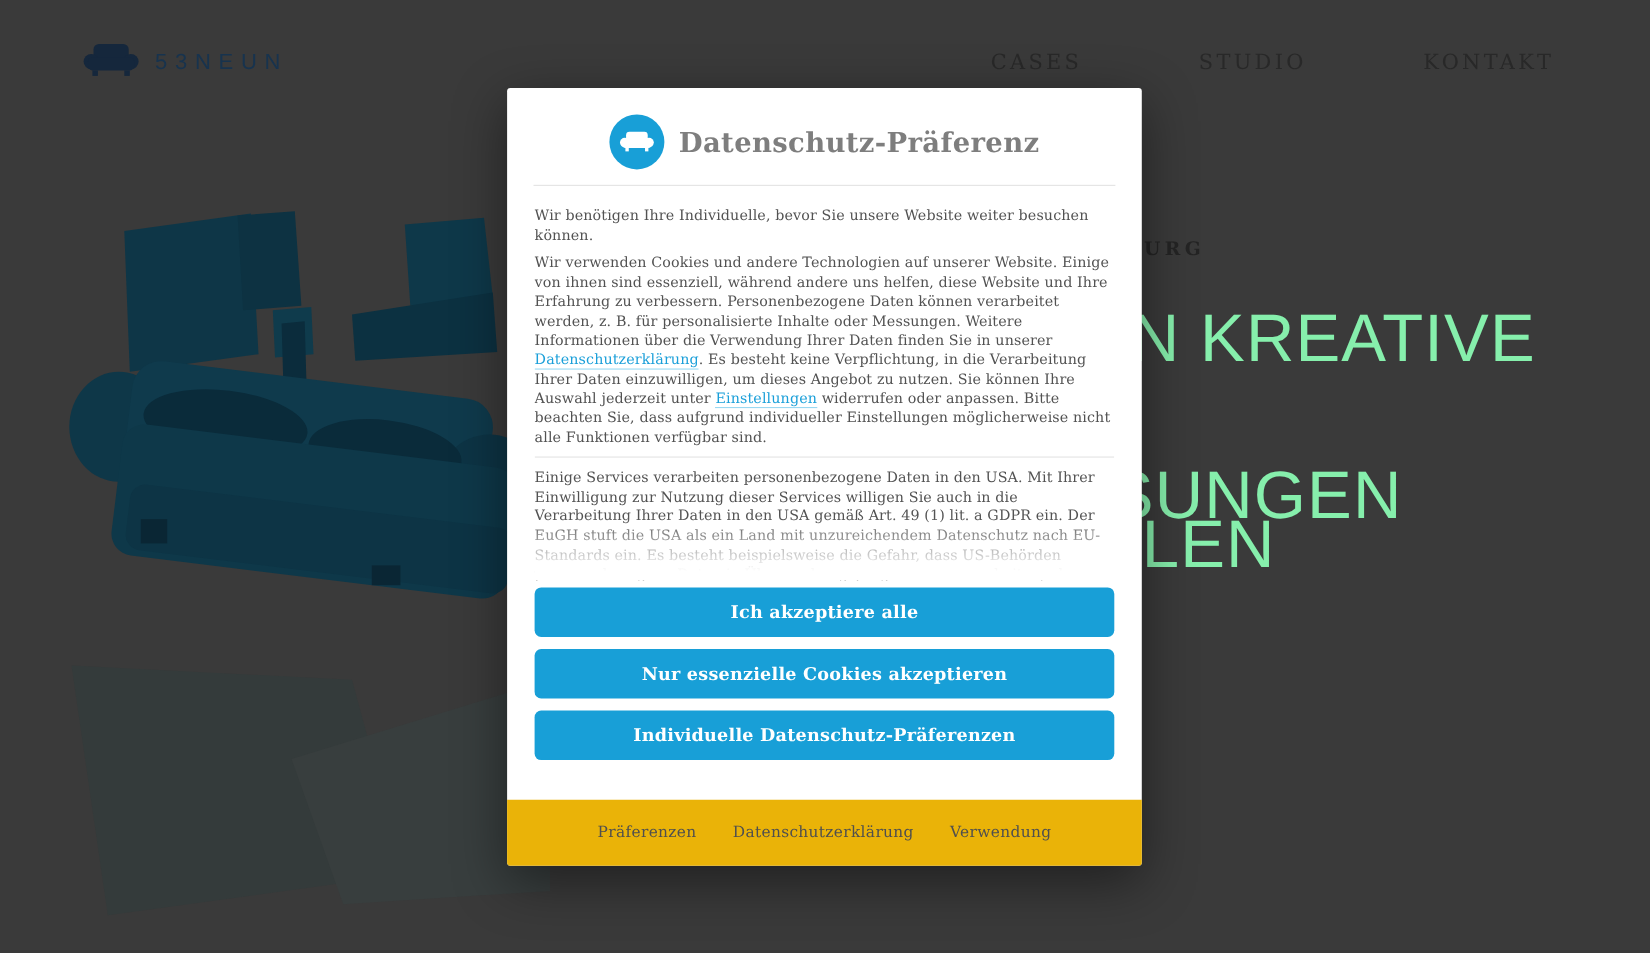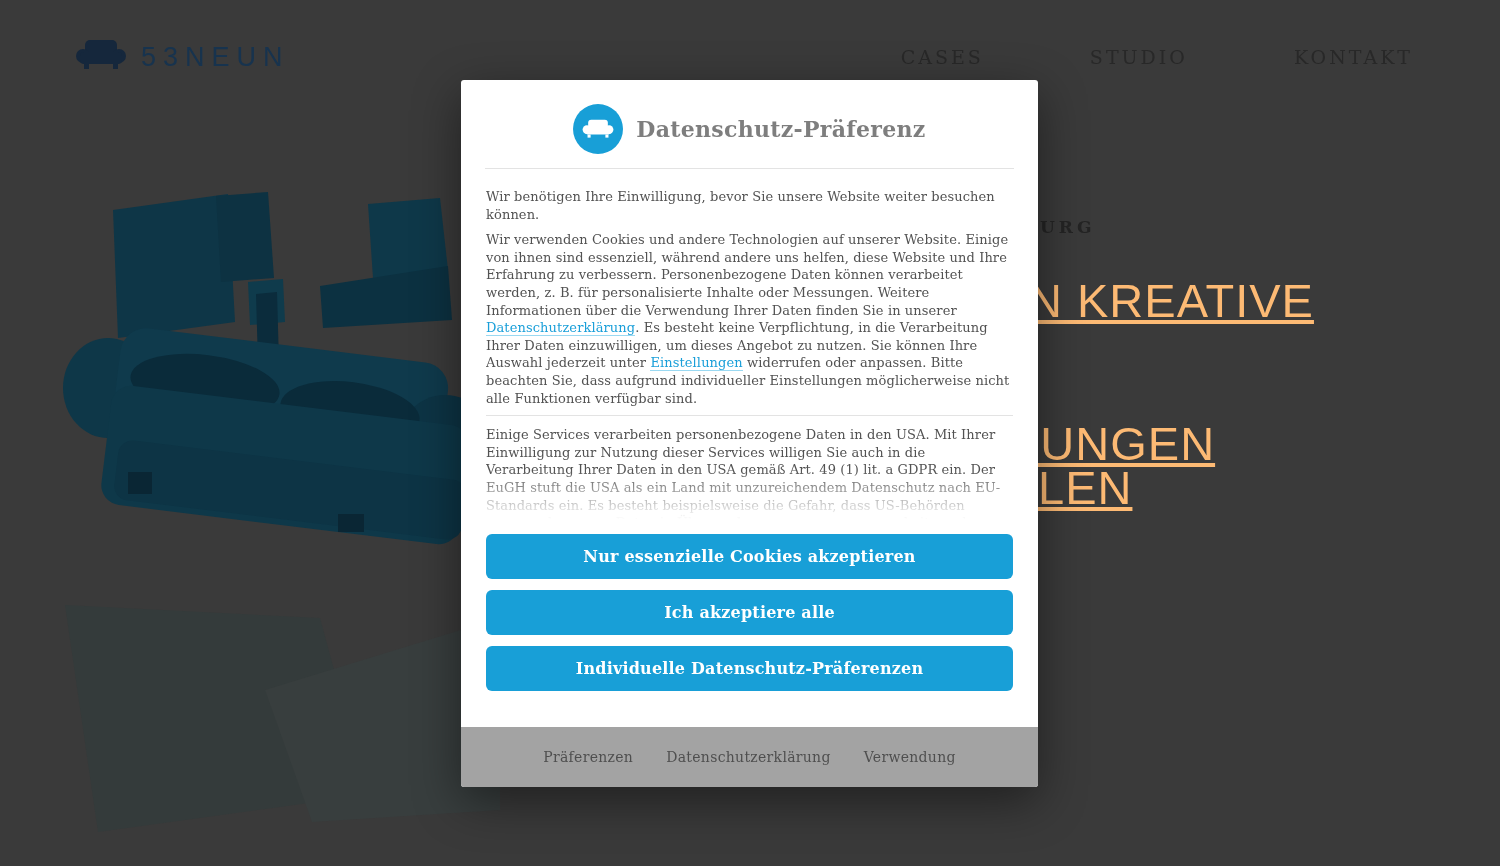--- a/index.html
+++ b/index.html
@@ -7,60 +7,60 @@
     width:1500px;height:866px;overflow:hidden;position:relative;
     background:#3a3a3a;
     font-family:"DejaVu Serif",serif;
   }
 
   
   .site-header{position:absolute;left:0;top:0;width:1500px;height:118px;z-index:2;}
   .brand{position:absolute;left:75px;top:38px;display:flex;align-items:center;gap:14px;cursor:pointer;}
   .brand svg{display:block;}
   .brand-name{
-    font-family:"Liberation Sans",sans-serif;font-size:27px;font-weight:400;
+    font-family:"Liberation Sans",sans-serif;font-size:20px;font-weight:400;
     letter-spacing:7px;color:#17334e;line-height:1;padding-top:4px;
   }
   .main-nav{position:absolute;right:87px;top:46px;display:flex;gap:106px;}
   .nav-item{
     font-family:"DejaVu Serif",serif;font-size:19px;letter-spacing:3px;
     color:#282828;cursor:pointer;white-space:nowrap;
   }
 
   .hero-illustration{position:absolute;left:20px;top:150px;z-index:1;}
 
   .hero-eyebrow{
     position:absolute;left:1040px;top:217px;z-index:1;
     font-family:"DejaVu Serif",serif;font-size:17px;font-weight:600;
     letter-spacing:4px;color:#242424;white-space:nowrap;text-align:right;
   }
   .hero-line{
     position:absolute;z-index:1;
     font-family:"Liberation Sans",sans-serif;font-weight:400;
-    font-size:47px;letter-spacing:1px;color:#fdba74;white-space:nowrap;line-height:1;text-decoration:underline;
+    font-size:61px;letter-spacing:1px;color:#86efac;white-space:nowrap;line-height:1;
   }
   .hero-line-1{left:1028px;top:277px;}
   .hero-line-2{left:1008px;top:420px;}
   .hero-line-3{left:1038px;top:464px;}
 
   
   .dialog{
     position:absolute;left:461px;top:80px;width:577px;height:707px;z-index:10;
     background:#ffffff;border-radius:3px;
     box-shadow:0 14px 48px rgba(0,0,0,0.45);
   }
   .dialog-header{
     padding-top:24px;display:flex;justify-content:center;align-items:center;gap:13px;
   }
   .dialog-logo-circle{
     width:50px;height:50px;border-radius:50%;background:#189fd7;
     display:flex;align-items:center;justify-content:center;flex:0 0 auto;
   }
   .dialog-title{
-    font-family:"DejaVu Serif",serif;font-weight:700;font-size:22px;color:#7e7e7e;
+    font-family:"DejaVu Serif",serif;font-weight:700;font-size:25px;color:#7e7e7e;
     letter-spacing:0.3px;
   }
   .dialog-divider{border:none;border-top:1px solid #e3e3e3;margin:14px 24px 0 24px;}
 
   .dialog-body{
     position:relative;margin:0 25px;height:359px;overflow:hidden;
     padding-top:19px;box-sizing:border-box;
   }
   .dialog-body p{
     margin:0 0 8px 0;
@@ -80,21 +80,21 @@
   .dialog-buttons{margin:6px 25px 0 25px;}
   .consent-button{
     display:block;width:100%;height:45px;margin-bottom:11px;
     background:#189fd7;border:none;border-radius:6px;cursor:pointer;
     font-family:"DejaVu Serif",serif;font-weight:700;font-size:16px;color:#ffffff;
     letter-spacing:0.2px;
   }
   .consent-button:last-child{margin-bottom:0;}
 
   .dialog-footer{
-    position:absolute;left:0;right:0;bottom:0;height:60px;background:#a3a3a3;
+    position:absolute;left:0;right:0;bottom:0;height:60px;background:#eab308;
     border-radius:0 0 3px 3px;display:flex;align-items:center;justify-content:center;gap:33px;
   }
   .dialog-footer a{
     font-family:"DejaVu Serif",serif;font-size:14px;color:#4f4f4f;
     text-decoration:none;cursor:pointer;letter-spacing:0.3px;
   }
 </style>
 </head>
 <body>
 
@@ -165,30 +165,30 @@
           <rect x="38" y="26" width="5" height="5"></rect>
         </g>
       </svg>
     </div>
     <div class="dialog-title">Datenschutz-Präferenz</div>
   </div>
 
   <hr class="dialog-divider">
 
   <div class="dialog-body">
-    <p>Wir benötigen Ihre Einwilligung, bevor Sie unsere Website weiter besuchen können.</p>
+    <p>Wir benötigen Ihre Individuelle, bevor Sie unsere Website weiter besuchen können.</p>
     <p><span>Wir verwenden Cookies und andere Technologien auf unserer Website. Einige von ihnen sind essenziell, während andere uns helfen, diese Website und Ihre Erfahrung zu verbessern. Personenbezogene Daten können verarbeitet werden, z. B. für personalisierte Inhalte oder Messungen. Weitere Informationen über die Verwendung Ihrer Daten finden Sie in unserer </span><a class="text-link">Datenschutzerklärung</a><span>. Es besteht keine Verpflichtung, in die Verarbeitung Ihrer Daten einzuwilligen, um dieses Angebot zu nutzen. Sie können Ihre Auswahl jederzeit unter </span><a class="text-link">Einstellungen</a><span> widerrufen oder anpassen. Bitte beachten Sie, dass aufgrund individueller Einstellungen möglicherweise nicht alle Funktionen verfügbar sind.</span></p>
     <hr class="inner-divider">
     <p>Einige Services verarbeiten personenbezogene Daten in den USA. Mit Ihrer Einwilligung zur Nutzung dieser Services willigen Sie auch in die Verarbeitung Ihrer Daten in den USA gemäß Art. 49 (1) lit. a GDPR ein. Der EuGH stuft die USA als ein Land mit unzureichendem Datenschutz nach EU-Standards ein. Es besteht beispielsweise die Gefahr, dass US-Behörden personenbezogene Daten in Überwachungsprogrammen verarbeiten, ohne dass für Europäerinnen und Europäer</p>
     <div class="fade-overlay"></div>
   </div>
 
   <div class="dialog-buttons">
+    <button class="consent-button">Ich akzeptiere alle</button>
     <button class="consent-button">Nur essenzielle Cookies akzeptieren</button>
-    <button class="consent-button">Ich akzeptiere alle</button>
     <button class="consent-button">Individuelle Datenschutz-Präferenzen</button>
   </div>
 
   <div class="dialog-footer">
     <a>Präferenzen</a>
     <a>Datenschutzerklärung</a>
     <a>Verwendung</a>
   </div>
 
 </div>

